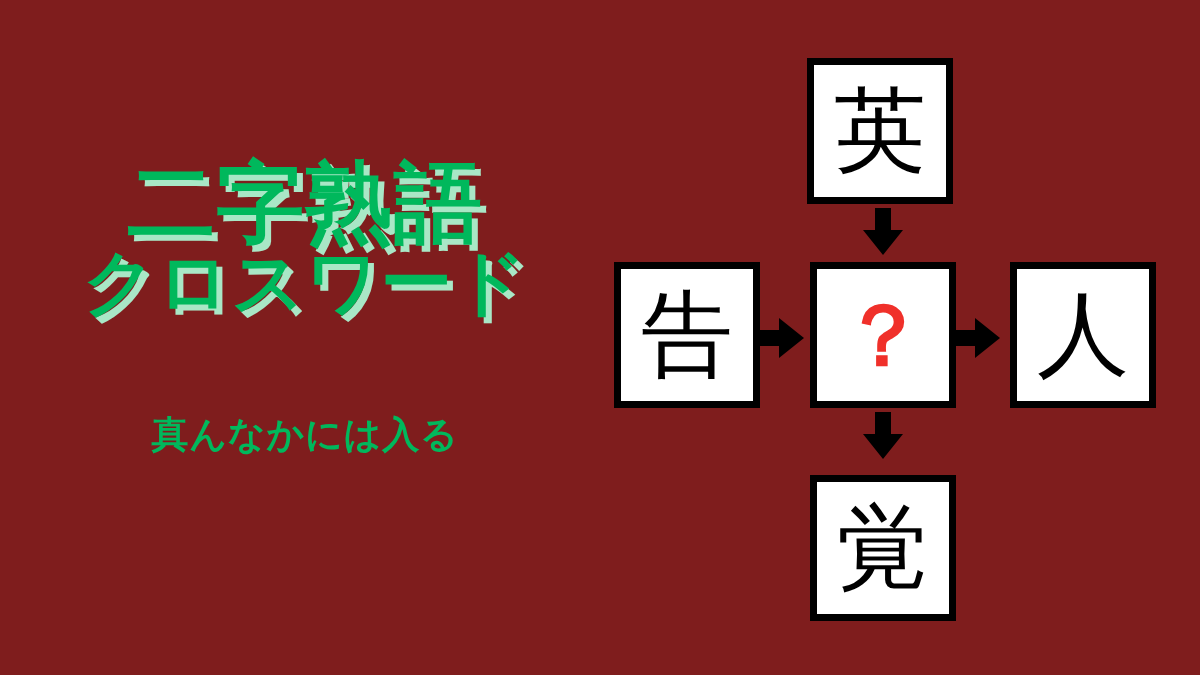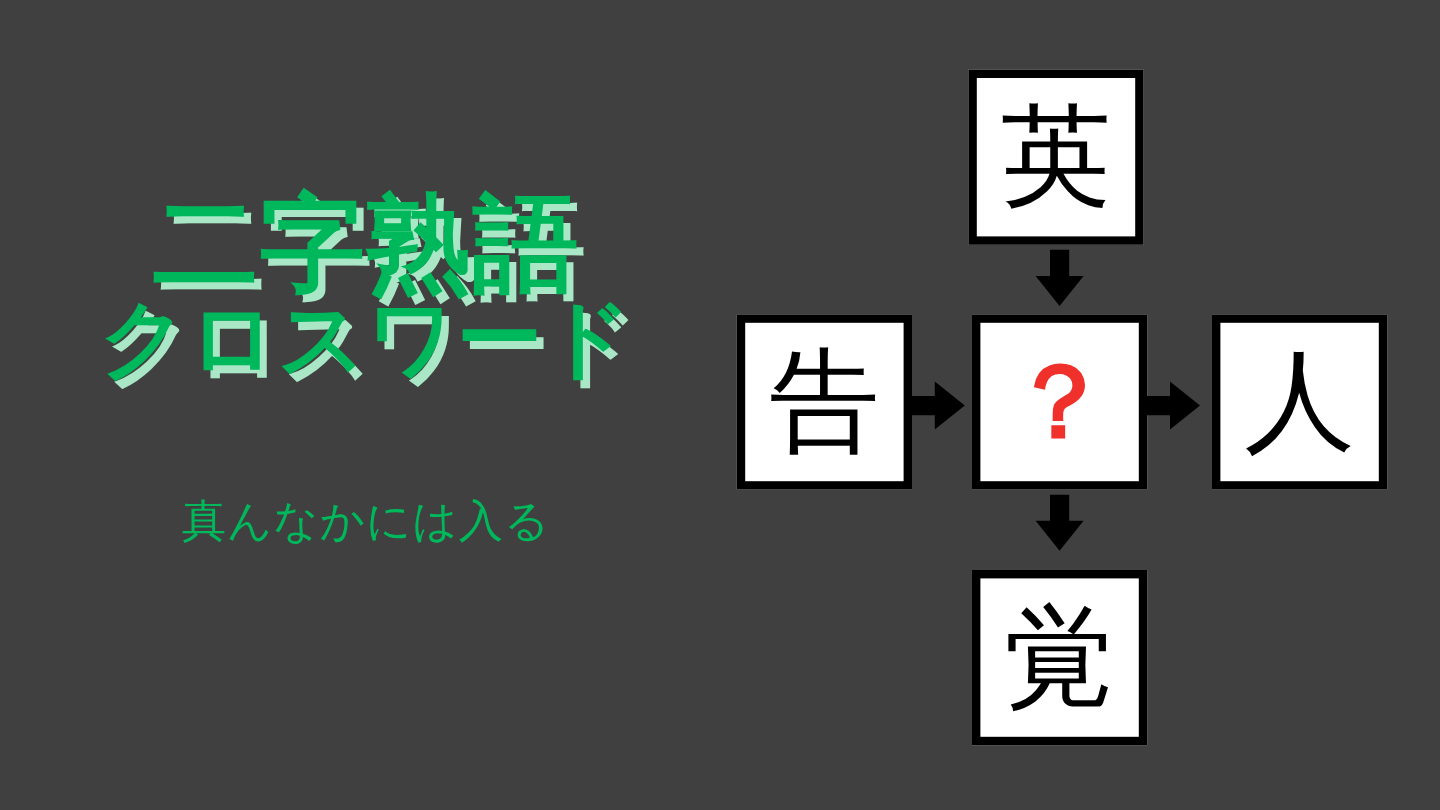--- a/index.html
+++ b/index.html
@@ -11,21 +11,21 @@
     height: 675px;
     background: #ffffff;
     font-family: "DejaVu Sans", "Liberation Sans", sans-serif;
     overflow: hidden;
   }
 
   #stage {
     position: relative;
     width: 1200px;
     height: 675px;
-    background: #404040;
+    background: #7f1d1d;
   }
 
   
   .title-block {
     position: absolute;
     left: 0px;
     top: 158px;
     width: 610px;
     text-align: center;
   }
@@ -50,21 +50,21 @@
 
   .subtitle-block {
     position: absolute;
     left: 0px;
     top: 412px;
     width: 610px;
     text-align: center;
   }
 
   .subtitle-line {
-    font-weight: normal;
+    font-weight: bold;
     color: #00b85c;
     font-size: 37px;
     line-height: 1.22;
     letter-spacing: 0.02em;
     white-space: nowrap;
   }
 
   
   .puzzle {
     position: absolute;

